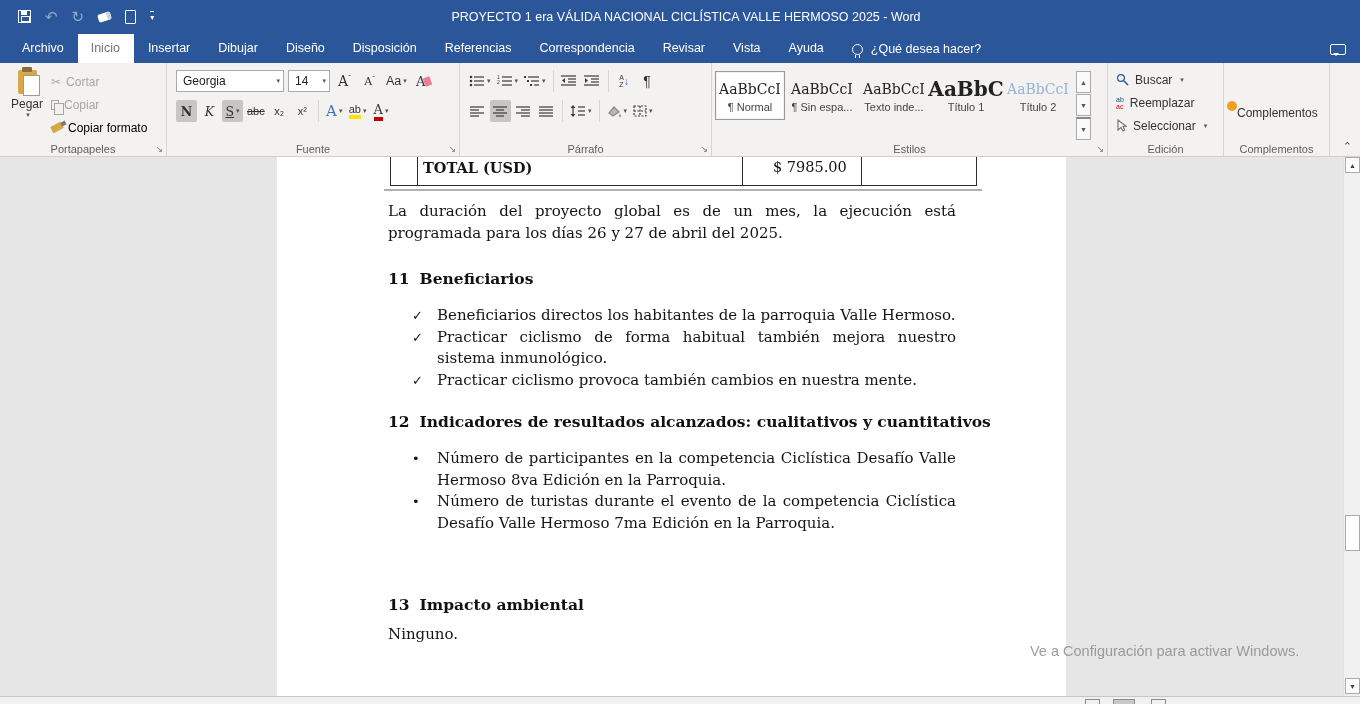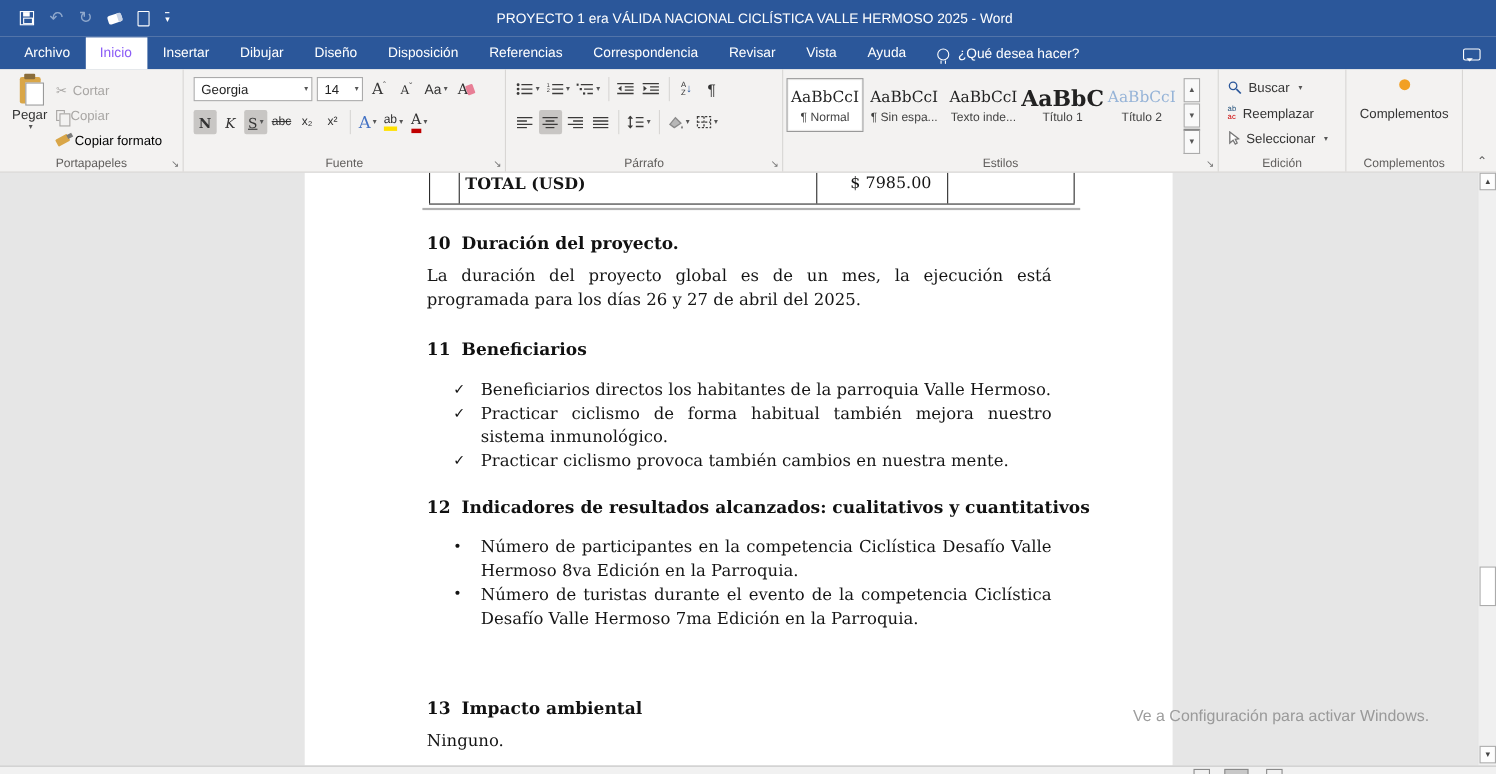--- a/index.html
+++ b/index.html
@@ -23,21 +23,21 @@
   .signin { background:#fff; color:#333; font-size:12px; padding:3px 12px; margin-right:26px; cursor:pointer; }
   .caption-btn { width:45px; height:33px; display:flex; align-items:center; justify-content:center; color:#fff; font-size:13px; }
   .ribopt-ico { width:14px; height:12px; border:1.5px solid #fff; position:relative; }
   .ribopt-ico::before { content:""; position:absolute; left:0; top:1px; width:11px; height:2px; background:#fff; }
   .restore-ico { width:9px; height:9px; border:1.5px solid #fff; position:relative; margin-top:2px; }
   .restore-ico::before { content:""; position:absolute; left:1px; top:-4px; width:9px; height:9px; border:1.5px solid #fff; border-left:none; border-bottom:none; }
 
   
   .tabrow { position:absolute; left:0; top:33px; width:1360px; height:30px; background:#2b579a; display:flex; align-items:flex-end; color:#fff; }
   .tab { font-size:12.5px; padding:7px 14px 8px; cursor:pointer; white-space:nowrap; }
-  .tab.active { background:#fff; color:#8b5cf6;padding-left:13px; }
+  .tab.active { background:#fff; color:#737373;padding-left:13px; }
   .tellme { display:flex; align-items:center; gap:8px; margin-left:14px; padding-bottom:7px; font-size:12.5px; }
   .bulb { width:11px; height:11px; border:1.5px solid #fff; border-radius:50%; position:relative; }
   .bulb::after { content:""; position:absolute; left:2.5px; bottom:-4px; width:3px; height:3px; border-left:1.5px solid #fff; border-right:1.5px solid #fff; }
   .comment-ico { position:absolute; right:14px; bottom:8px; width:16px; height:11px; border:1.5px solid #fff; border-radius:2px; }
   .comment-ico::after { content:""; position:absolute; left:2px; bottom:-5px; border:3px solid transparent; border-top-color:#fff; }
 
   
   .ribbon { position:absolute; left:0; top:63px; width:1360px; height:94px; background:#f3f2f1; border-bottom:1px solid #d2d0ce; display:flex; }
   .rgroup { position:relative; height:100%; border-right:1px solid #d8d6d4; padding:5px 3px 16px; }
   .glabel { position:absolute; bottom:1px; left:0; right:0; text-align:center; font-size:11px; color:#605e5c; }
@@ -85,21 +85,21 @@
   .stylescroll { width:15px; margin-left:3px; display:flex; flex-direction:column; gap:1px; padding-top:3px; }
   .sscr { flex:1; border:1px solid #ababab; background:#f9f9f9; display:flex; align-items:center; justify-content:center; font-size:7px; color:#555; cursor:pointer; }
 
   
   .g-edit { width:116px; display:flex; flex-direction:column; gap:2px; padding-top:6px; padding-left:8px; }
   .edit-item { display:flex; align-items:center; gap:6px; font-size:12px; color:#333; height:21px; cursor:pointer; }
   .repl-ico { font-size:7px; line-height:1; color:#1f4e79; text-align:left; }
   .repl-ico .b { color:#c00; }
 
   
-  .g-addins { width:106px; display:flex; flex-direction:column; align-items:center; padding-top:9px; cursor:pointer; }
+  .g-addins { width:106px; display:flex; flex-direction:row; align-items:center; padding-top:9px; cursor:pointer; }
   .dot { width:10px; height:10px; border-radius:50%; background:#f2a024; }
   .addins-lbl { font-size:12px; color:#333; margin-top:14px; }
 
   .collapse-rib { position:absolute; right:8px; bottom:3px; font-size:11px; color:#555; cursor:pointer; }
 
   
   .docarea { position:absolute; left:0; top:157px; width:1343px; height:539px; background:#e6e6e6; overflow:hidden; }
   .page { position:absolute; left:277px; top:0; width:789px; height:539px; background:#fff; }
   .doc-content { position:absolute; left:111px; right:110px; top:0; font-family:"DejaVu Serif",serif; font-size:15px; color:#141414; }
 
@@ -452,24 +452,20 @@
       <div class="doc-content">
 
         <div class="tbl">
           <span class="c c-stub"></span>
           <span class="c c-label">TOTAL (USD)</span>
           <span class="c c-value">$ 7985.00</span>
           <span class="c c-empty"></span>
         </div>
         <div class="tbl-outer"></div>
 
-        <h2 class="dochead mt20">
-          <span class="num">10</span>
-            <span>Duración del proyecto.</span>
-        </h2>
         <p class="dpara">La duración del proyecto global es de un mes, la ejecución está programada para los días 26 y 27 de abril del 2025.</p>
 
         <h2 class="dochead mt24">
           <span class="num">11</span>
             <span>Beneficiarios</span>
         </h2>
         <ul class="dlist">
           <li><span class="mark">✓</span><span>Beneficiarios directos los habitantes de la parroquia Valle Hermoso.</span></li>
           <li><span class="mark">✓</span><span>Practicar ciclismo de forma habitual también mejora nuestro sistema inmunológico.</span></li>
           <li><span class="mark">✓</span><span>Practicar ciclismo provoca también cambios en nuestra mente.</span></li>

